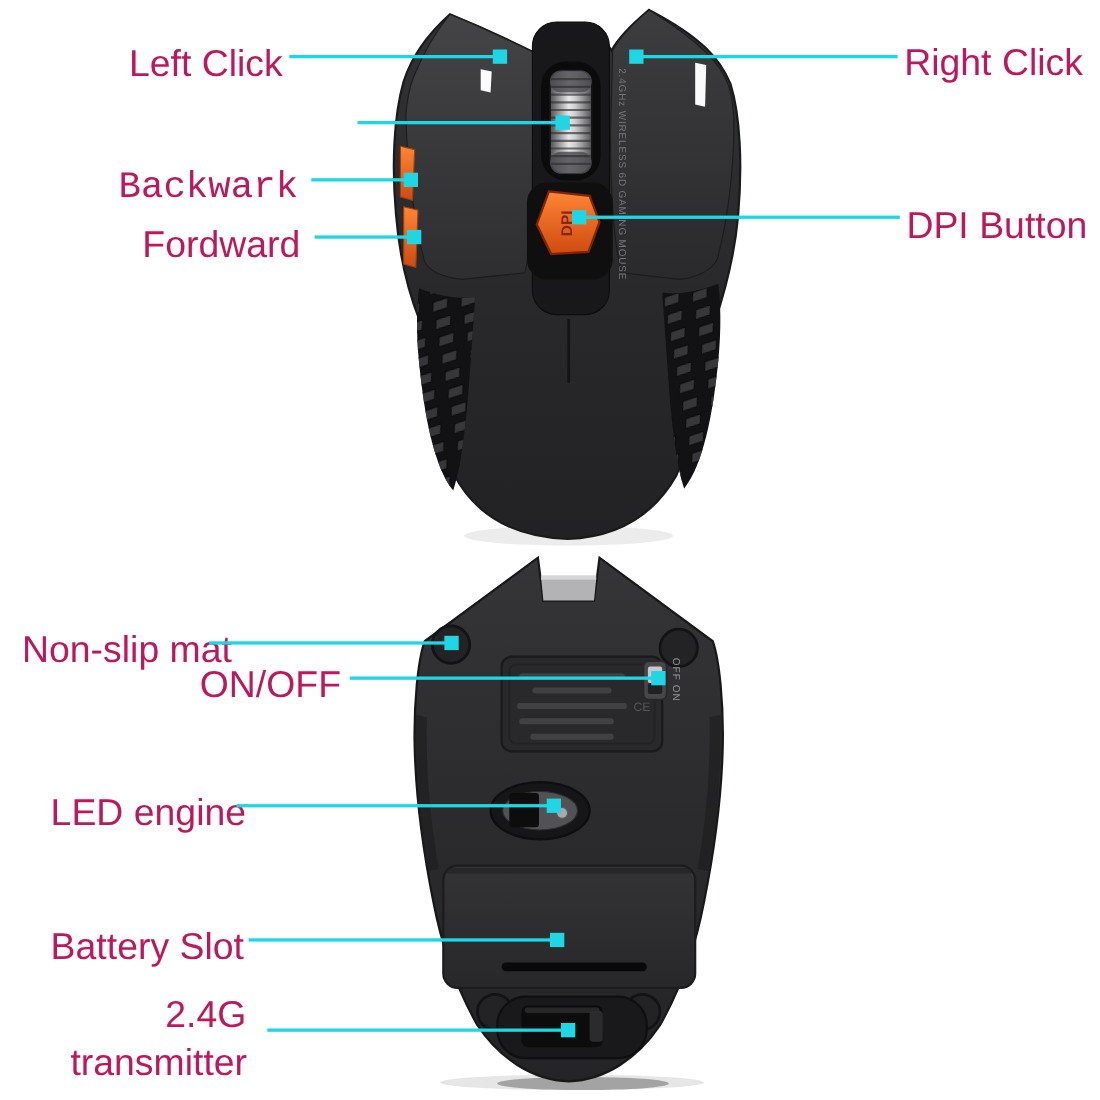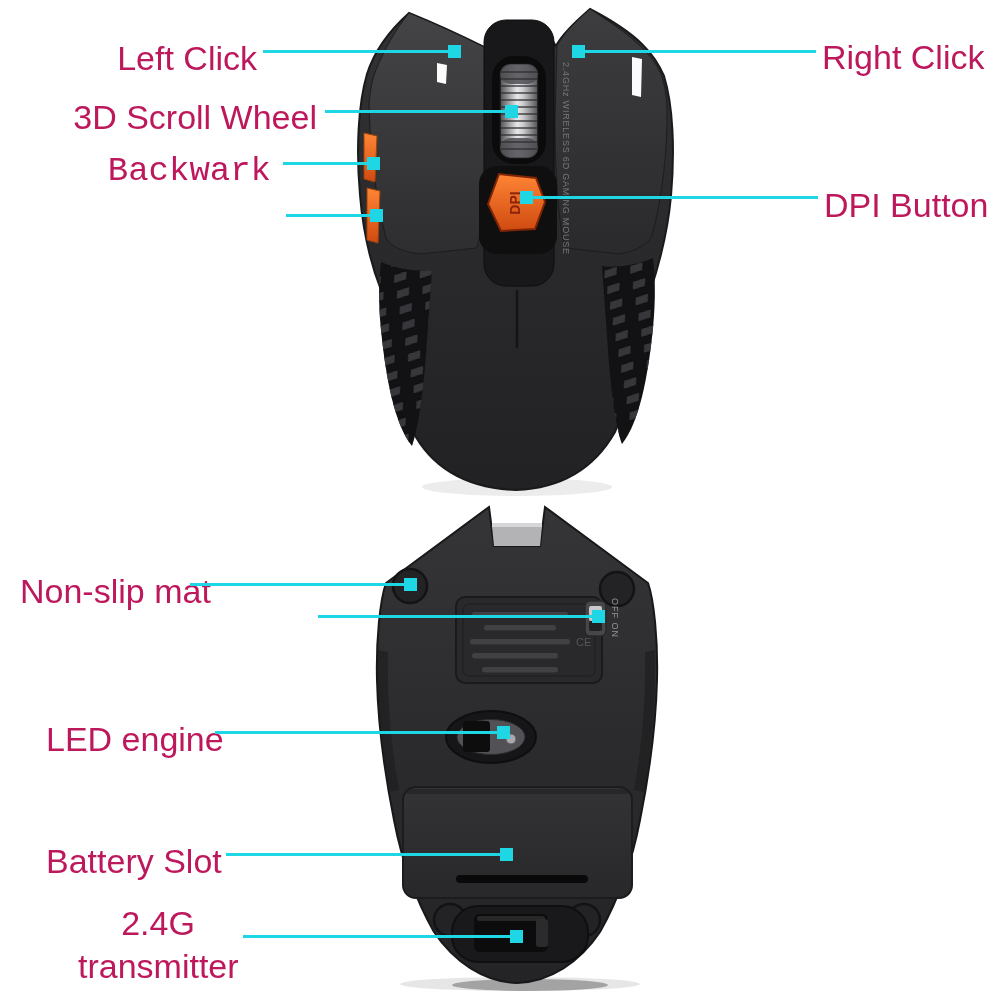--- a/index.html
+++ b/index.html
@@ -214,28 +214,29 @@
       <g>
         <rect x="452" y="906" width="136" height="56" rx="26" fill="#19191b" stroke="#0f0f11" stroke-width="2"></rect>
         <rect x="474" y="914" width="74" height="38" rx="6" fill="#0c0c0d"></rect>
         <rect x="536" y="919" width="12" height="28" rx="3" fill="#2b2b2d"></rect>
         <rect x="477" y="916" width="68" height="5" rx="2.5" fill="#2e2e30" opacity="0.8"></rect>
       </g>
     </g>
   </svg>
 
   <div class="callout" style="left:40px;top:37px;width:217px;text-align:right;">Left Click</div>
-  <div class="callout" style="left:40px;top:96px;width:277px;text-align:right;">3D Scroll Wheel</div>
   <div class="callout" style="left:40px;top:150px;width:231px;text-align:right;font-family:Liberation Mono, monospace;">Backwark</div>
+  <div class="callout" style="left:40px;top:202px;width:233px;text-align:right;">Fordward</div>
   <div class="callout" style="left:822px;top:36px;width:200px;text-align:left;">Right Click</div>
   <div class="callout" style="left:824px;top:184px;width:200px;text-align:left;">DPI Button</div>
   <div class="callout" style="left:20px;top:570px;width:160px;text-align:right;">Non-slip mat</div>
+  <div class="callout" style="left:110px;top:602px;width:200px;text-align:right;">ON/OFF</div>
   <div class="callout" style="left:46px;top:718px;width:160px;text-align:left;">LED engine</div>
   <div class="callout" style="left:46px;top:840px;width:170px;text-align:center;">Battery Slot</div>
-  <div class="callout wrap" style="left:78px;top:902px;width:160px;text-align:center;">2.4G transmitter</div>
+  <div class="callout wrap" style="left:64px;top:902px;width:160px;text-align:right;">2.4G transmitter</div>
 
   <div class="leader end-right" style="left:263px;top:50px;width:193px;">
       <span class="mk"></span>
     </div>
   <div class="leader end-right" style="left:325px;top:110px;width:188px;">
       <span class="mk"></span>
     </div>
   <div class="leader end-right" style="left:283px;top:162px;width:92px;">
       <span class="mk"></span>
     </div>

